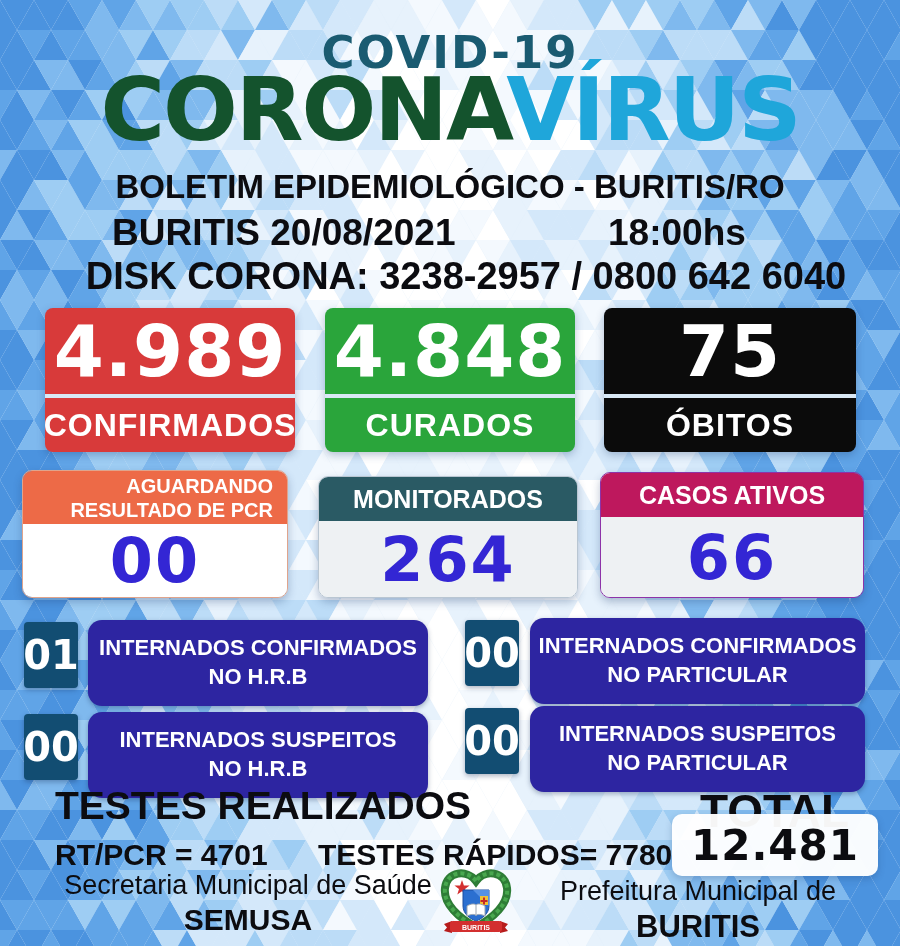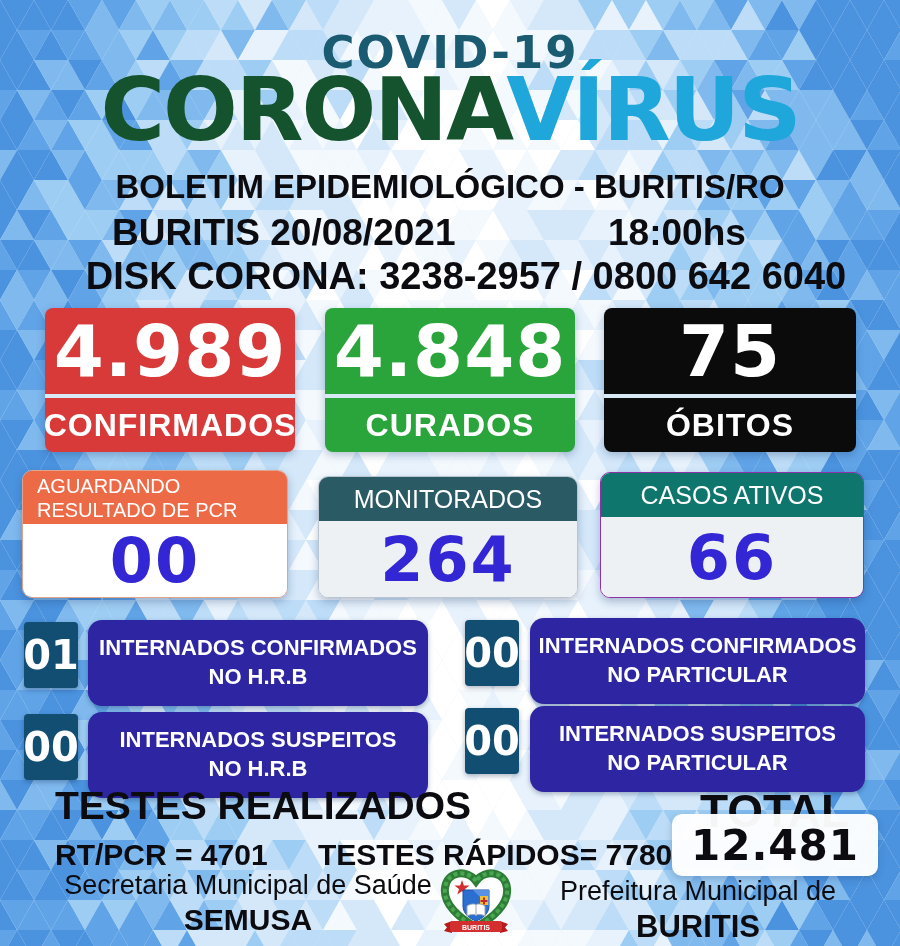--- a/index.html
+++ b/index.html
@@ -51,21 +51,21 @@
   }
 
   
   .panel{
     position:absolute;border-radius:10px;overflow:hidden;
     box-shadow:0 4px 8px rgba(30,60,110,.30);
     display:flex;flex-direction:column;border:1px solid #b9c6d2;
   }
   .panel-header{
     display:flex;align-items:center;justify-content:center;
-    color:#fff;font-weight:normal;text-align:left;line-height:1.2;
+    color:#fff;font-weight:bold;text-align:right;line-height:1.2;
   }
   .panel-body{
     flex:1;display:flex;align-items:center;justify-content:center;
   }
   .panel-value{
     font-family:"DejaVu Sans","Liberation Sans",sans-serif;
     font-size:62px;font-weight:bold;letter-spacing:2px;
   }
 
   
@@ -1947,21 +1947,21 @@
   </div>
 
   <div class="panel" style="left:318px;top:476px;width:258px;height:120px;">
     <div class="panel-header" style="height: 44px; font-size: 25px; background-color: rgb(42, 90, 100);">MONITORADOS</div>
     <div class="panel-body" style="background-color: rgb(238, 241, 243);">
       <span class="panel-value" style="color: rgb(51, 38, 212);">264</span>
     </div>
   </div>
 
   <div class="panel" style="left:600px;top:472px;width:262px;height:124px;border-color:#8d33a8;">
-    <div class="panel-header" style="height: 44px; font-size: 25px; background-color: #0f766e;">CASOS ATIVOS</div>
+    <div class="panel-header" style="height: 44px; font-size: 25px; background-color: #be185d;">CASOS ATIVOS</div>
     <div class="panel-body" style="background-color: rgb(238, 241, 243);">
       <span class="panel-value" style="color: rgb(51, 38, 212);">66</span>
     </div>
   </div>
 
   <div class="hosp-badge" style="left: 24px; top: 622px; background-color: rgb(18, 77, 114);">01</div>
   <div class="hosp-box" style="left: 88px; top: 620px; width: 340px; background-color: rgb(45, 37, 161);">
     <span>INTERNADOS CONFIRMADOS</span>
     <span>NO H.R.B</span>
   </div>

